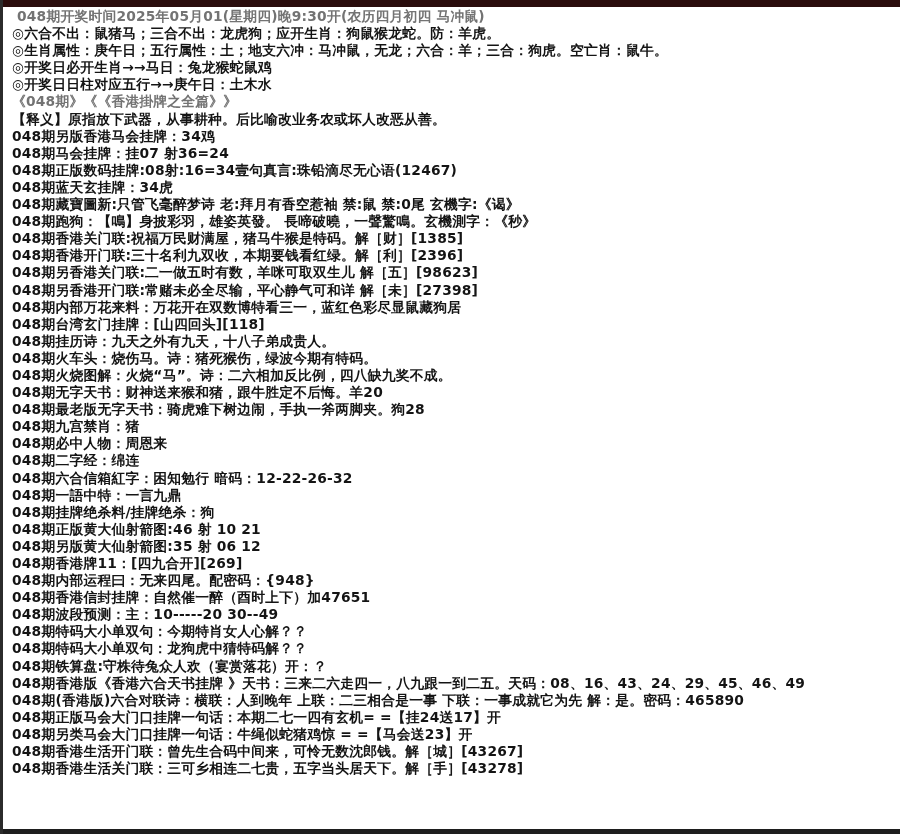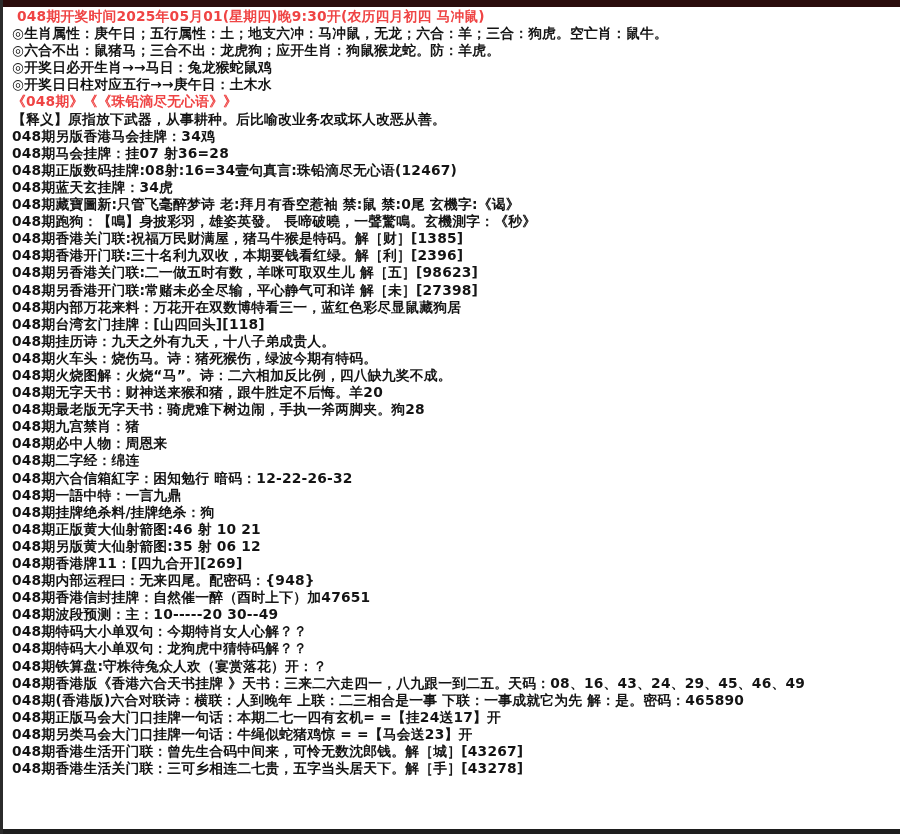--- a/index.html
+++ b/index.html
@@ -31,38 +31,38 @@
   .line{
     height:17.1px;
     line-height:17.1px;
     font-size:13.8px;
     font-weight:bold;
     color:#141414;
     white-space:nowrap;
     overflow:hidden;
     letter-spacing:0.2px;
   }
-  .line.red{color:#ef4444;}
+  .line.red{color:#737373;}
   .line.indent{padding-left:5px;}
 </style>
 </head>
 <body>
 
 <div class="page">
   <div class="top-bar"></div>
   <div class="content">
     <div class="line red indent">048期开奖时间2025年05月01(星期四)晚9:30开(农历四月初四  马冲鼠)</div>
+    <div class="line">◎六合不出：鼠猪马；三合不出：龙虎狗；应开生肖：狗鼠猴龙蛇。防：羊虎。</div>
     <div class="line">◎生肖属性：庚午日；五行属性：土；地支六冲：马冲鼠，无龙；六合：羊；三合：狗虎。空亡肖：鼠牛。</div>
-    <div class="line">◎六合不出：鼠猪马；三合不出：龙虎狗；应开生肖：狗鼠猴龙蛇。防：羊虎。</div>
     <div class="line">◎开奖日必开生肖→→马日：兔龙猴蛇鼠鸡</div>
     <div class="line">◎开奖日日柱对应五行→→庚午日：土木水</div>
-    <div class="line red">《048期》《《珠铅滴尽无心语》》</div>
+    <div class="line red">《048期》《《香港掛牌之全篇》》</div>
     <div class="line">【释义】原指放下武器，从事耕种。后比喻改业务农或坏人改恶从善。</div>
     <div class="line">048期另版香港马会挂牌：34鸡</div>
-    <div class="line">048期马会挂牌：挂07  射36=28</div>
+    <div class="line">048期马会挂牌：挂07  射36=24</div>
     <div class="line">048期正版数码挂牌:08射:16=34壹句真言:珠铅滴尽无心语(12467)</div>
     <div class="line">048期蓝天玄挂牌：34虎</div>
     <div class="line">048期藏寶圖新:只管飞毫醉梦诗  老:拜月有香空惹袖  禁:鼠  禁:0尾  玄機字:《谒》</div>
     <div class="line">048期跑狗：【鳴】身披彩羽，雄姿英發。 長啼破曉，一聲驚鳴。玄機測字：《秒》</div>
     <div class="line">048期香港关门联:祝福万民财满屋，猪马牛猴是特码。解［财］[1385]</div>
     <div class="line">048期香港开门联:三十名利九双收，本期要钱看红绿。解［利］[2396]</div>
     <div class="line">048期另香港关门联:二一做五时有数，羊咪可取双生儿 解［五］[98623]</div>
     <div class="line">048期另香港开门联:常赌未必全尽输，平心静气可和详 解［未］[27398]</div>
     <div class="line">048期内部万花来料：万花开在双数博特看三一，蓝红色彩尽显鼠藏狗居</div>
     <div class="line">048期台湾玄门挂牌：[山四回头][118]</div>

